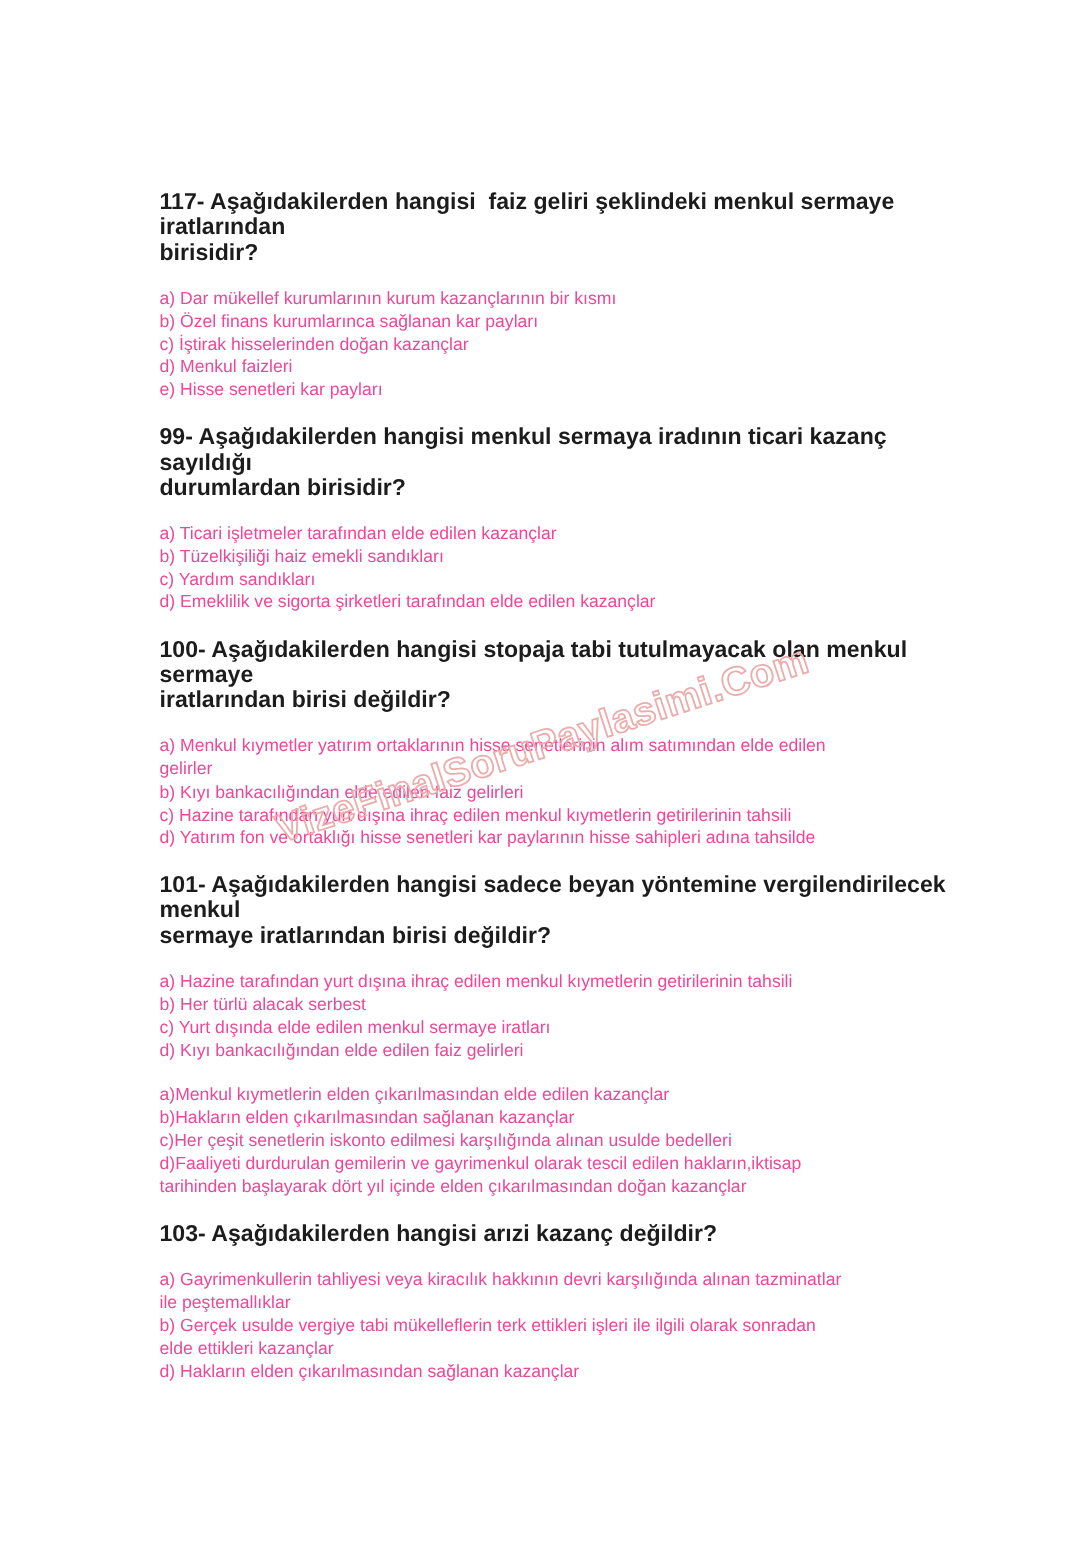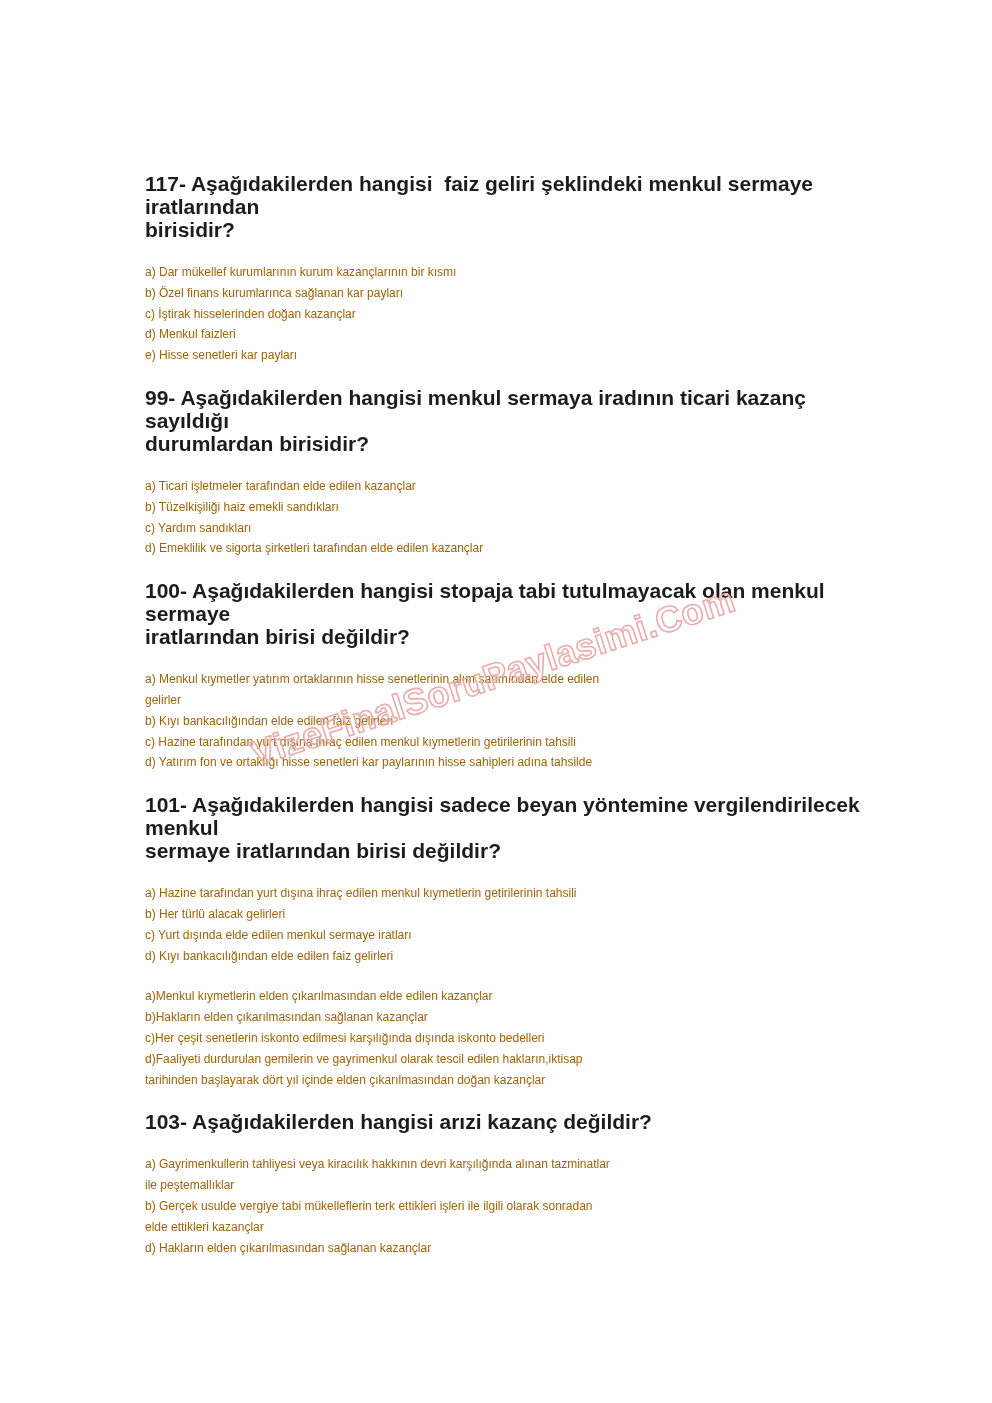--- a/index.html
+++ b/index.html
@@ -25,23 +25,23 @@
   }
   .q-title {
     font-weight: bold;
     font-size: 21px;
     line-height: 23px;
     color: #1c1c1c;
     margin: 0 0 21px 0;
     white-space: pre-wrap;
   }
   .q-option {
-    font-size: 12px;
+    font-size: 16px;
     line-height: 20.8px;
-    color: #a16207;
+    color: #ec4899;
     margin: 0;
     white-space: pre-wrap;
   }
   .watermark {
     position: absolute;
     left: 252px;
     top: 734px;
     height: 42px;
     transform: rotate(-18deg);
     transform-origin: left center;
@@ -86,29 +86,29 @@
 gelirler</p>
     <p class="q-option">b) Kıyı bankacılığından elde edilen faiz gelirleri</p>
     <p class="q-option">c) Hazine tarafından yurt dışına ihraç edilen menkul kıymetlerin getirilerinin tahsili</p>
     <p class="q-option">d) Yatırım fon ve ortaklığı hisse senetleri kar paylarının hisse sahipleri adına tahsilde</p>
   </section>
 
   <section class="question">
     <h2 class="q-title">101- Aşağıdakilerden hangisi sadece beyan yöntemine vergilendirilecek menkul
 sermaye iratlarından birisi değildir?</h2>
     <p class="q-option">a) Hazine tarafından yurt dışına ihraç edilen menkul kıymetlerin getirilerinin tahsili</p>
-    <p class="q-option">b) Her türlü alacak gelirleri</p>
+    <p class="q-option">b) Her türlü alacak serbest</p>
     <p class="q-option">c) Yurt dışında elde edilen menkul sermaye iratları</p>
     <p class="q-option">d) Kıyı bankacılığından elde edilen faiz gelirleri</p>
   </section>
 
   <section class="question">
     <p class="q-option">a)Menkul kıymetlerin elden çıkarılmasından elde edilen kazançlar</p>
     <p class="q-option">b)Hakların elden çıkarılmasından sağlanan kazançlar</p>
-    <p class="q-option">c)Her çeşit senetlerin iskonto edilmesi karşılığında dışında iskonto bedelleri</p>
+    <p class="q-option">c)Her çeşit senetlerin iskonto edilmesi karşılığında alınan usulde bedelleri</p>
     <p class="q-option">d)Faaliyeti durdurulan gemilerin ve gayrimenkul olarak tescil edilen hakların,iktisap
 tarihinden başlayarak dört yıl içinde elden çıkarılmasından doğan kazançlar</p>
   </section>
 
   <section class="question">
     <h2 class="q-title">103- Aşağıdakilerden hangisi arızi kazanç değildir?</h2>
     <p class="q-option">a) Gayrimenkullerin tahliyesi veya kiracılık hakkının devri karşılığında alınan tazminatlar
 ile peştemallıklar</p>
     <p class="q-option">b) Gerçek usulde vergiye tabi mükelleflerin terk ettikleri işleri ile ilgili olarak sonradan
 elde ettikleri kazançlar</p>

